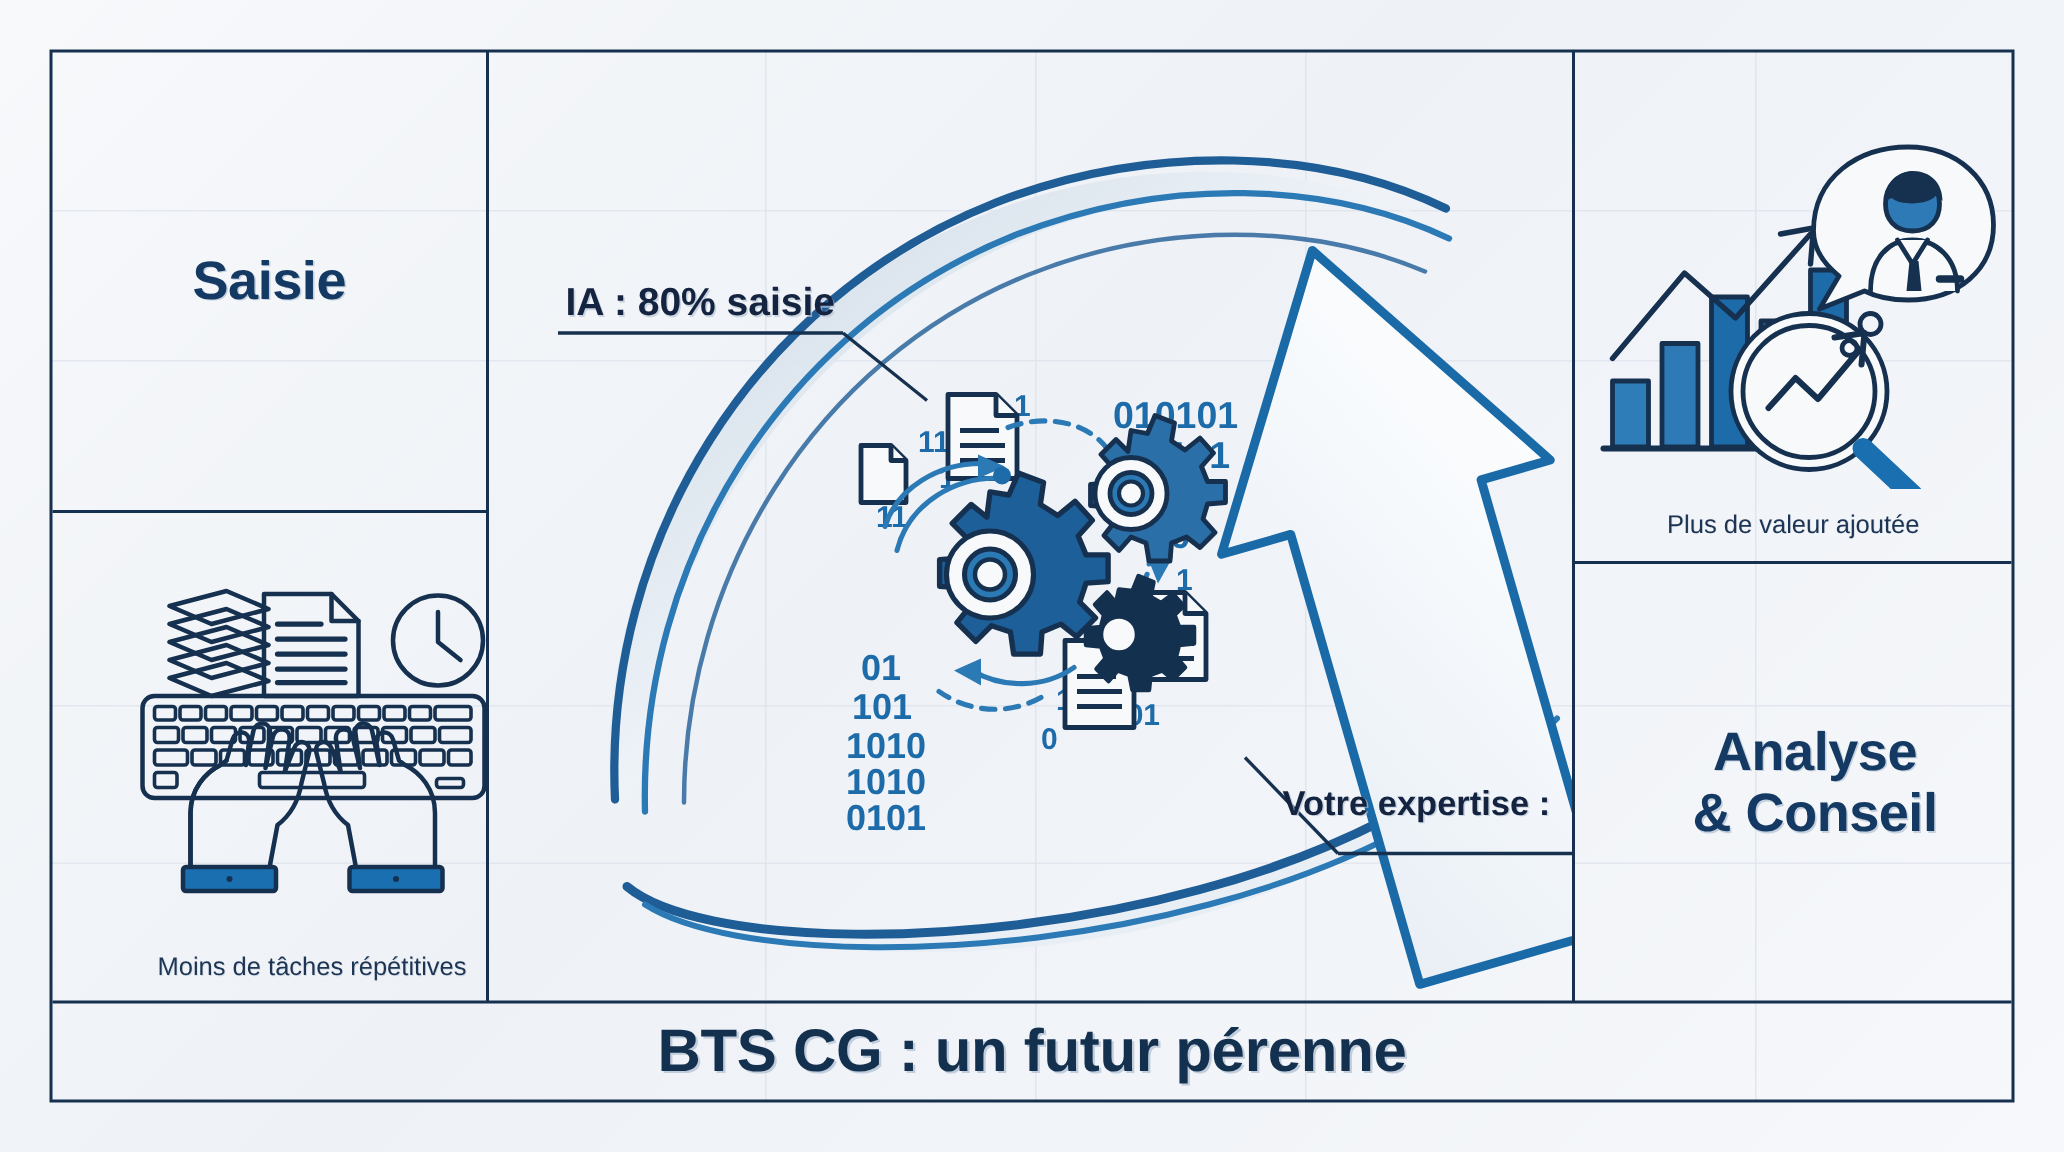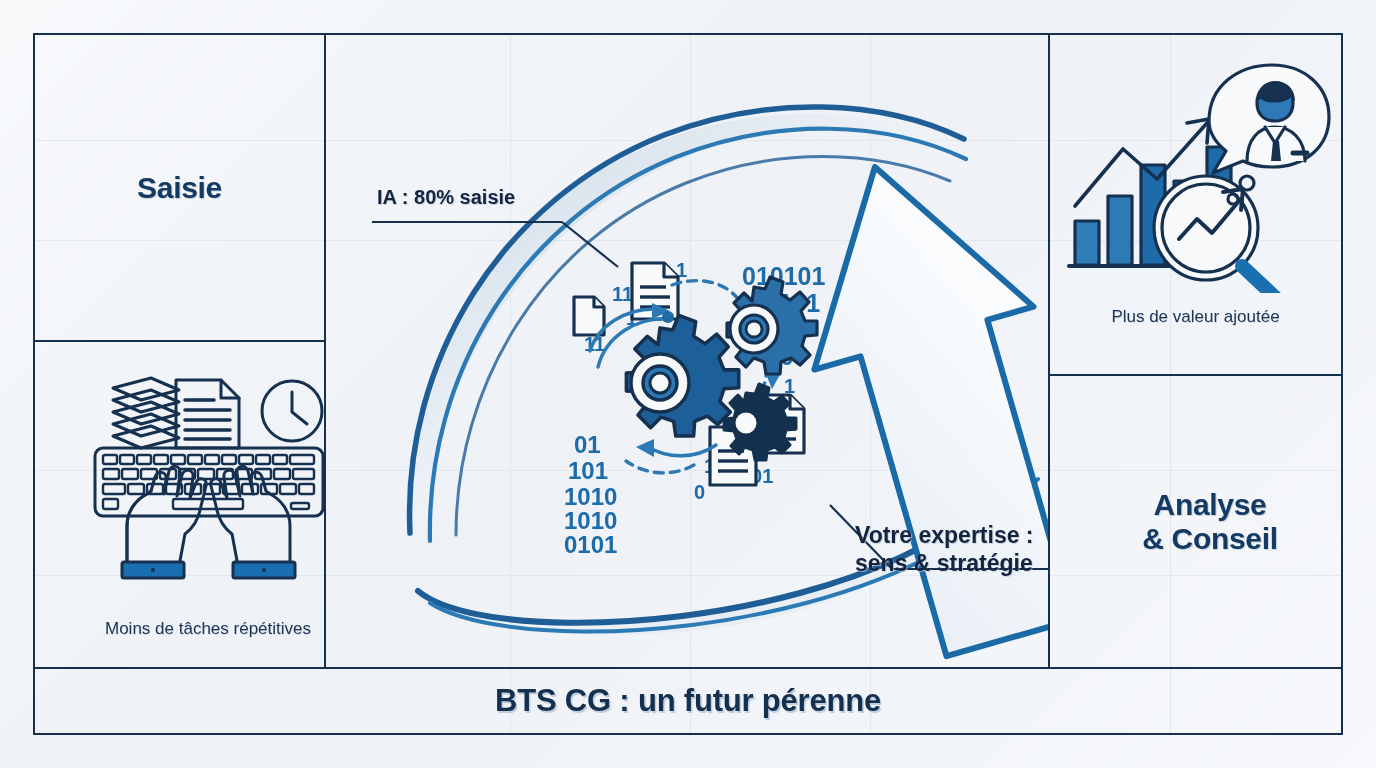--- a/index.html
+++ b/index.html
@@ -19,38 +19,38 @@
   .frame{position:absolute;left:33px;top:33px;width:1310px;height:702px;
     border:2px solid #16304f;box-sizing:border-box;}
 
   .divider{position:absolute;background:#16304f;}
 
   
   .panel{position:absolute;display:flex;flex-direction:column;align-items:center;
     justify-content:center;box-sizing:border-box;}
 
   .panel-title{
-    color:#143a63;font-weight:bold;font-size:30px;line-height:1.12;
+    color:#143a63;font-weight:bold;font-size:36px;line-height:1.12;
     text-align:center;letter-spacing:-.3px;
     text-shadow:1px 1px 0 rgba(180,195,212,.75);
   }
   .panel-caption{
     color:#1d3453;font-size:17px;text-align:center;
     text-shadow:.5px .5px 0 rgba(190,203,218,.6);
   }
 
   
   .annot{position:absolute;color:#14233f;font-weight:bold;
     text-shadow:1px 1px 0 rgba(185,199,215,.7);}
-  .annot-1{left:377px;top:186px;font-size:20px;}
+  .annot-1{left:377px;top:186px;font-size:26px;}
   .annot-2{left:855px;top:506px;font-size:23px;line-height:1.2;margin-top:16px;}
 
   .banner{position:absolute;left:35px;top:669px;width:1306px;height:64px;
     display:flex;align-items:center;justify-content:center;}
-  .banner-text{color:#14304f;font-weight:bold;font-size:31px;
+  .banner-text{color:#14304f;font-weight:bold;font-size:40px;
     letter-spacing:-.2px;text-shadow:1.5px 1.5px 0 rgba(180,195,212,.8);}
 
   svg{display:block;}
   .art{position:absolute;}
 </style>
 </head>
 <body>
 
 <div class="stage">
 
@@ -72,21 +72,21 @@
   <div class="divider" style="left:35px;top:340px;width:290px;height:2px;"></div>
   <div class="divider" style="left:1049px;top:374px;width:292px;height:2px;"></div>
   <div class="divider" style="left:35px;top:667px;width:1306px;height:2px;"></div>
 
   <div class="panel" style="left:35px;top:35px;width:289px;height:305px;">
     <div class="panel-title">
       <span>Saisie</span><br>
     </div>
   </div>
 
-  <div class="panel" style="left:35px;top:342px;width:346px;height:325px;justify-content:flex-start;padding-top:24px;">
+  <div class="panel" style="left:35px;top:342px;width:346px;height:325px;justify-content:flex-start;padding-top:40px;">
     <div class="art" style="position:relative;width:255px;height:215px;">
       <svg viewBox="0 0 255 215" width="255" height="215">
         <g fill="none" stroke="#16304f" stroke-width="3" stroke-linejoin="round" stroke-linecap="round">
 
           <g>
             <path d="M32 22 L70 12 L98 24 L60 34 Z"></path>
             <path d="M32 34 L70 24 L98 36 L60 46 Z"></path>
             <path d="M32 46 L70 36 L98 48 L60 58 Z"></path>
             <path d="M32 58 L70 48 L98 60 L60 70 Z"></path>
             <path d="M32 70 L70 60 L98 72 L60 82 Z"></path>
@@ -172,21 +172,21 @@
           <rect x="41" y="196" width="62" height="16" rx="2" fill="#1a6fb0" stroke="#16304f"></rect>
           <rect x="152" y="196" width="62" height="16" rx="2" fill="#1a6fb0" stroke="#16304f"></rect>
           <circle cx="72" cy="204" r="2" fill="#16304f" stroke="none"></circle>
           <circle cx="183" cy="204" r="2" fill="#16304f" stroke="none"></circle>
         </g>
       </svg>
     </div>
     <div class="panel-caption" style="margin-top:38px;">Moins de tâches répétitives</div>
   </div>
 
-  <div class="panel" style="left:1050px;top:35px;width:291px;height:325px;justify-content:flex-start;padding-top:26px;">
+  <div class="panel" style="left:1050px;top:35px;width:291px;height:325px;justify-content:flex-end;padding-top:26px;">
     <div class="art" style="position:relative;width:270px;height:232px;">
       <svg viewBox="0 0 270 232" width="270" height="232">
         <g stroke="#16304f" stroke-width="3.2" fill="none" stroke-linejoin="round" stroke-linecap="round">
 
           <rect x="14" y="160" width="24" height="44" fill="#2e7cb8"></rect>
           <rect x="47" y="135" width="24" height="69" fill="#2d7ab6"></rect>
           <rect x="80" y="104" width="24" height="100" fill="#1d6ba8"></rect>
           <rect x="113" y="120" width="24" height="84" fill="#2c79b5"></rect>
           <rect x="146" y="86" width="24" height="118" fill="#1d6ba8"></rect>
 
@@ -366,20 +366,19 @@
       <g fill="none" stroke="#16304f" stroke-width="2.2">
         <line x1="504" y1="470" x2="566" y2="534"></line>
         <line x1="566" y1="534" x2="730" y2="534"></line>
       </g>
     </svg>
   </div>
 
   <div class="annot annot-1">IA : 80% saisie</div>
   <div class="annot annot-2">
     <span>Votre expertise :</span><br>
-    <span>sens &amp; stratégie</span>
   </div>
 
   <div class="banner">
     <div class="banner-text">BTS CG : un futur pérenne</div>
   </div>
 
 </div>
 
 </body></html>

